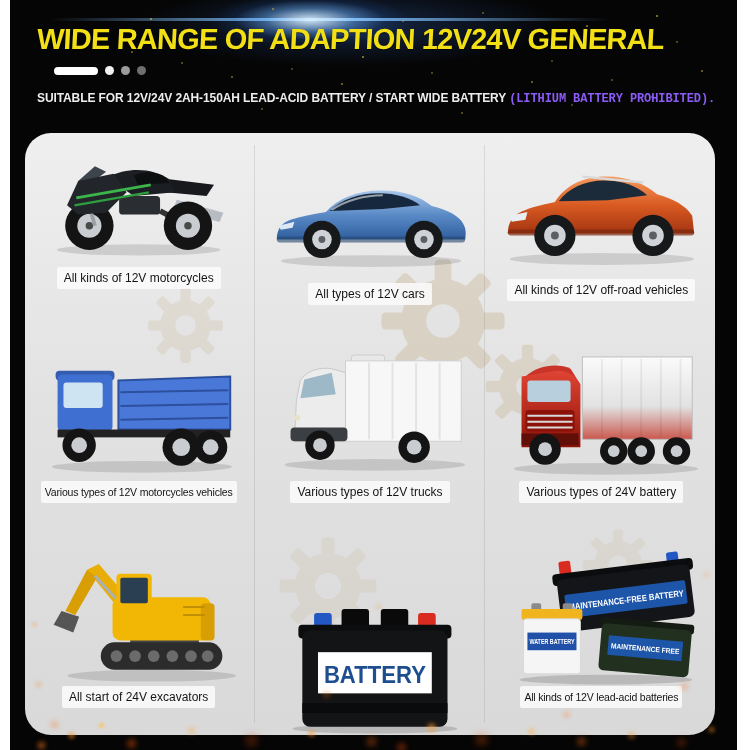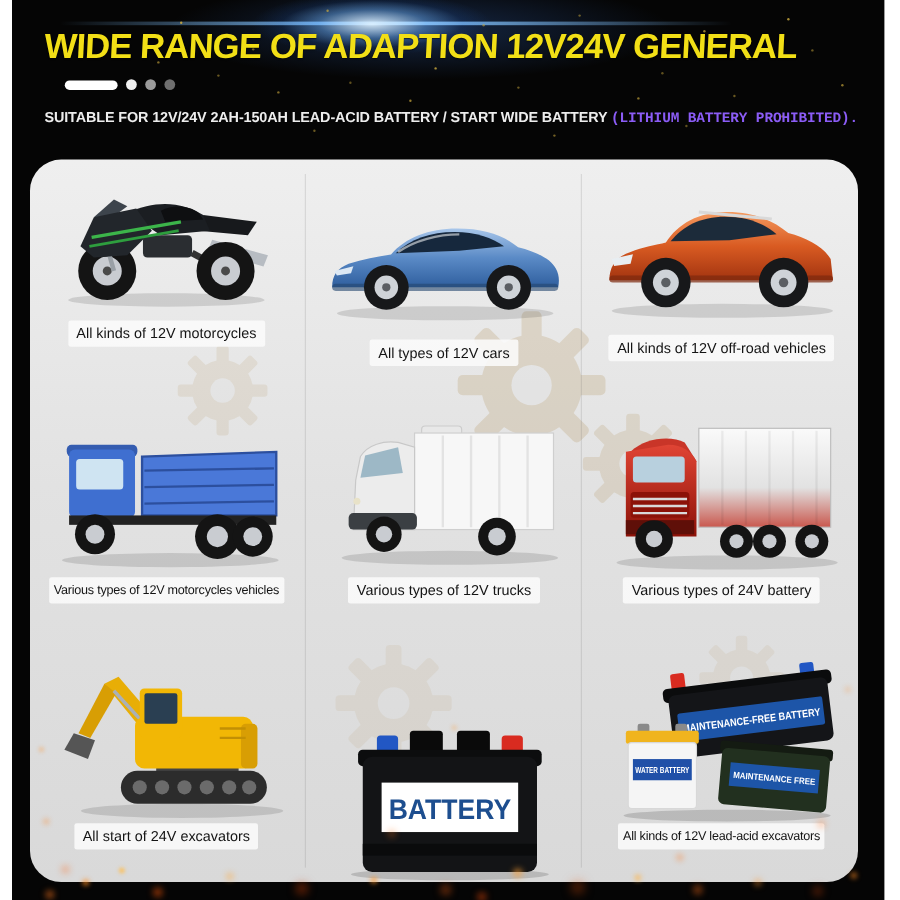--- a/index.html
+++ b/index.html
@@ -451,21 +451,21 @@
               <text x="55" y="110" text-anchor="middle" font-size="7.5" font-weight="bold" fill="#ffffff" textLength="46" lengthAdjust="spacingAndGlyphs">WATER BATTERY</text>
             </g>
             <g transform="rotate(5 150 115)">
               <rect x="102" y="86" width="96" height="10" rx="3" fill="#141b12"></rect>
               <rect x="104" y="92" width="92" height="48" rx="5" fill="#22301f"></rect>
               <rect x="112" y="104" width="76" height="20" fill="#1d55a8"></rect>
               <text x="150" y="117" text-anchor="middle" font-size="7.5" font-weight="bold" fill="#ffffff" textLength="70" lengthAdjust="spacingAndGlyphs">MAINTENANCE FREE</text>
             </g>
           </svg>
         </div>
-        <figcaption class="cap cap-sm">All kinds of 12V lead-acid excavators</figcaption>
+        <figcaption class="cap cap-sm">All kinds of 12V lead-acid batteries</figcaption>
       </figure>
 
     </div>
 
     <div class="panel-sparks"></div>
   </div>
 
   <div class="embers"></div>
 </div>
 

